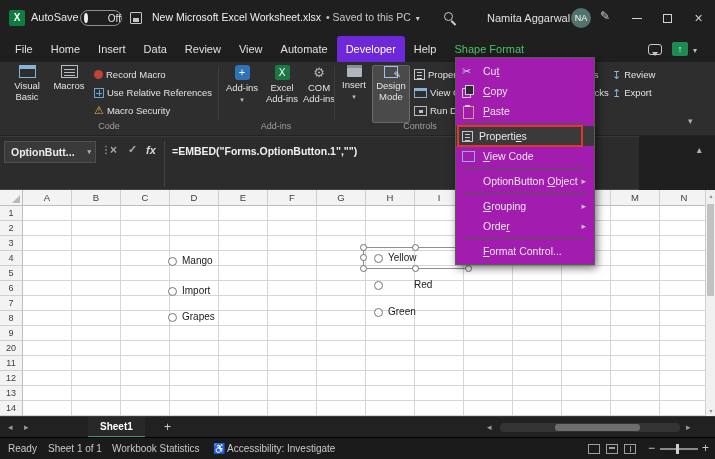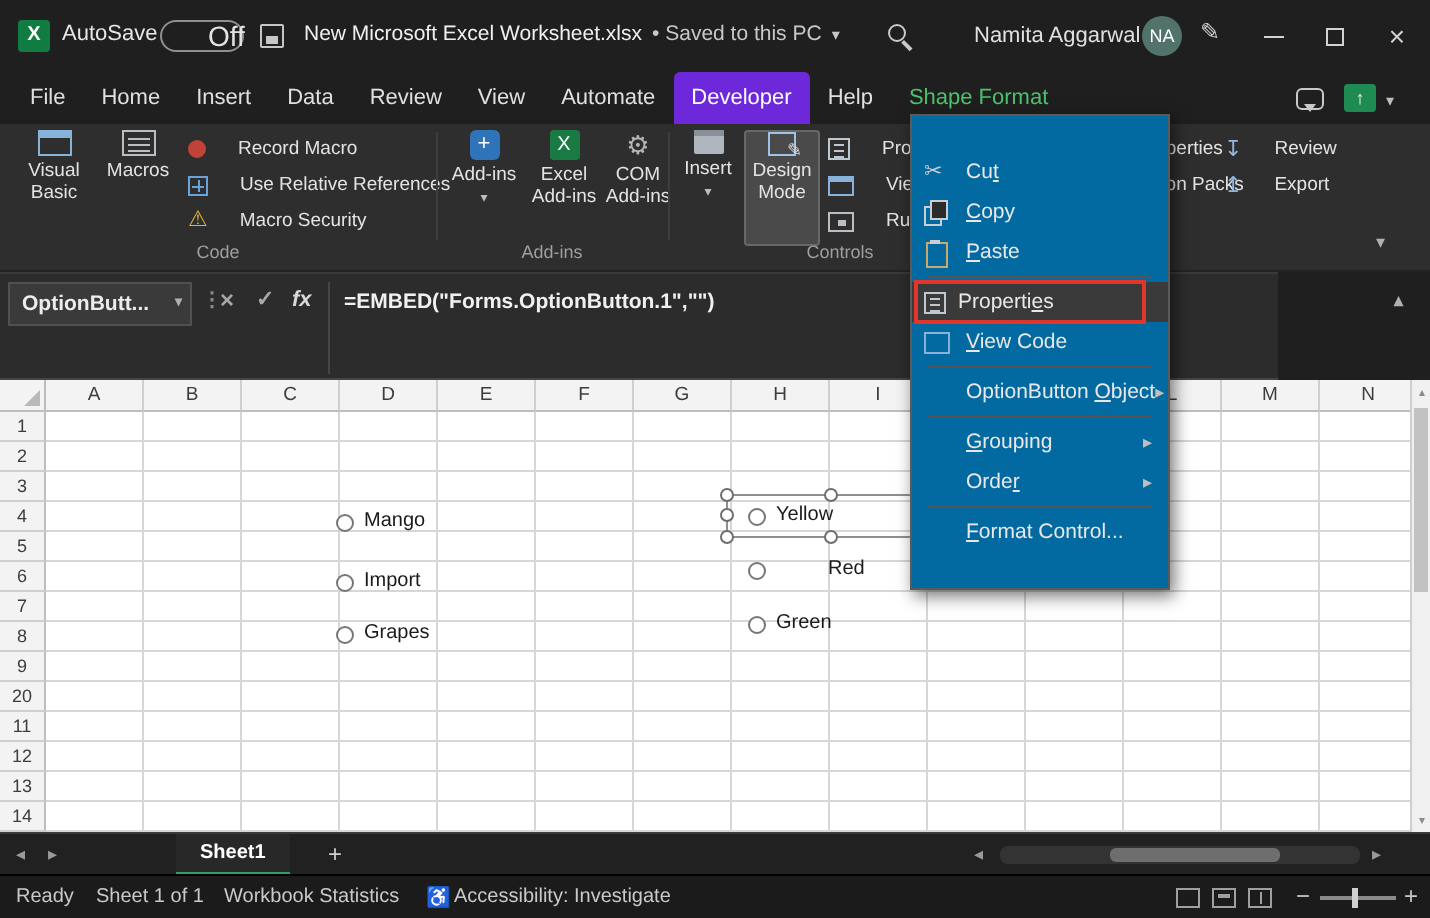--- a/index.html
+++ b/index.html
@@ -6,21 +6,21 @@
   html,body{width:715px;height:459px;overflow:hidden;background:#1f1f1f;}
   .stage{position:relative;width:715px;height:459px;overflow:hidden;background:#1f1f1f;}
 
   
   .titlebar{position:absolute;left:0;top:0;width:715px;height:36px;background:#1f1f1f;color:#e6e6e6;font-size:11px;}
   .excel-logo{position:absolute;left:9px;top:10px;width:16px;height:16px;background:#107c41;border-radius:2px;color:#fff;font-weight:bold;font-size:10px;line-height:16px;text-align:center;}
   .excel-logo::before{content:"X";}
   .autosave-label{position:absolute;left:31px;top:11px;}
   .toggle{position:absolute;left:80px;top:10px;width:42px;height:16px;border:1px solid #8f8f8f;border-radius:9px;display:flex;align-items:center;}
   .toggle-knob{width:10px;height:10px;border-radius:50%;background:#ededed;margin-left:3px;}
-  .toggle-state{font-size:14px;color:#e3e3e3;margin-left:20px;}
+  .toggle-state{font-size:10px;color:#e3e3e3;margin-left:20px;}
   .save-icon{position:absolute;left:130px;top:12px;width:12px;height:12px;border:1px solid #c6c6c6;border-radius:1px;}
   .save-icon::after{content:"";position:absolute;left:2px;bottom:1px;width:6px;height:4px;background:#c6c6c6;}
   .doc-title{position:absolute;left:152px;top:11px;font-size:10.5px;color:#f0f0f0;white-space:nowrap;}
   .saved-status{color:#c8c8c8;margin-left:5px;}
   .title-chevron{color:#c8c8c8;font-size:8px;margin-left:5px;}
   .search-btn{position:absolute;left:444px;top:12px;width:14px;height:14px;}
   .search-glyph{position:absolute;left:0;top:0;width:9px;height:9px;border:1.5px solid #c9c9c9;border-radius:50%;}
   .search-glyph::after{content:"";position:absolute;left:7px;top:7px;width:6px;height:1.5px;background:#c9c9c9;transform:rotate(45deg);transform-origin:0 0;}
   .user-name{position:absolute;left:487px;top:12px;color:#e0e0e0;}
   .avatar{position:absolute;left:571px;top:8px;width:20px;height:20px;border-radius:50%;background:#52736b;color:#fff;font-size:9px;line-height:20px;text-align:center;}
@@ -38,21 +38,21 @@
   .comment-btn{position:absolute;left:648px;top:8px;width:14px;height:11px;border:1px solid #c9c9c9;border-radius:3px;}
   .comment-btn::after{content:"";position:absolute;left:3px;bottom:-5px;border:3px solid transparent;border-top:4px solid #c9c9c9;}
   .share-btn{position:absolute;left:672px;top:6px;width:16px;height:14px;background:#1e8c52;border-radius:2px;color:#fff;font-size:9px;line-height:14px;text-align:center;}
   .share-btn::before{content:"\2191";}
   .share-chevron{position:absolute;left:693px;top:10px;color:#bdbdbd;font-size:8px;}
 
   
   .ribbon{position:absolute;left:0;top:62px;width:715px;height:74px;background:#2e2e2e;border-bottom:1px solid #232323;}
   .bigbtn{position:absolute;top:3px;height:58px;display:flex;flex-direction:column;align-items:center;gap:3px;font-size:9.5px;color:#e3e3e3;line-height:1.15;text-align:center;}
   .bigbtn.activebtn{background:#4a4a4a;border:1px solid #686868;border-radius:2px;}
-  .smallbtn{position:absolute;display:flex;align-items:center;gap:16px;font-size:9.5px;color:#e3e3e3;height:15px;white-space:nowrap;}
+  .smallbtn{position:absolute;display:flex;align-items:center;gap:3px;font-size:9.5px;color:#e3e3e3;height:15px;white-space:nowrap;}
   .grouplabel{position:absolute;top:59px;font-size:9px;color:#9f9f9f;text-align:center;}
   .vsep{position:absolute;top:4px;height:54px;width:1px;background:#3d3d3d;}
   .ribbon-chevron{position:absolute;left:688px;top:54px;color:#b0b0b0;font-size:9px;}
   .dd{font-size:7px;color:#bdbdbd;line-height:6px;}
 
   .vb-icon{width:17px;height:13px;border:1px solid #87b3da;position:relative;}
   .vb-icon::before{content:"";position:absolute;left:0;top:0;right:0;height:3px;background:#87b3da;}
   .macros-icon{width:17px;height:13px;border:1px solid #b9bec4;position:relative;}
   .macros-icon::before{content:"";position:absolute;left:2px;top:3px;width:11px;height:1px;background:#b9bec4;box-shadow:0 3px 0 #b9bec4,0 6px 0 #b9bec4;}
   .record-icon{width:9px;height:9px;border-radius:50%;background:#c14338;}
@@ -108,21 +108,21 @@
   .sheet-control{position:absolute;z-index:8;}
   .radio{position:absolute;width:9px;height:9px;border:1px solid #767676;border-radius:50%;background:#fff;}
   .ctl-label{position:absolute;font-size:10px;color:#1a1a1a;white-space:nowrap;}
   .selbox{position:absolute;left:363px;top:57px;width:106px;height:22px;border:1px solid #8f8f8f;z-index:9;}
   .handle{position:absolute;width:7px;height:7px;background:#fff;border:1px solid #6e6e6e;border-radius:50%;}
   .h-tl{left:-4px;top:-4px}.h-tm{left:calc(50% - 4px);top:-4px}.h-tr{right:-4px;top:-4px}
   .h-ml{left:-4px;top:calc(50% - 4px)}.h-mr{right:-4px;top:calc(50% - 4px)}
   .h-bl{left:-4px;bottom:-4px}.h-bm{left:calc(50% - 4px);bottom:-4px}.h-br{right:-4px;bottom:-4px}
 
   
-  .context-menu{position:absolute;left:455px;top:57px;width:130px;background:#0369a1;border:1px solid #5a5a5a;box-shadow:2px 3px 8px rgba(0,0,0,.55);padding:18px 0;z-index:60;}
+  .context-menu{position:absolute;left:455px;top:57px;width:140px;background:#a21caf;border:1px solid #5a5a5a;box-shadow:2px 3px 8px rgba(0,0,0,.55);padding:3px 0;z-index:60;}
   .menu-item{position:relative;height:20px;display:flex;align-items:center;padding:0 8px 0 6px;font-size:10.5px;color:#e8e8e8;}
   .menu-item.annotated{background:#3a3a3a;}
   .mi-icon{flex:none;width:15px;height:12px;margin-right:6px;position:relative;color:#c9ced4;font-size:11px;line-height:12px;}
   .mi-label{flex:1;white-space:nowrap;}
   .mi-arrow{color:#c0c0c0;font-size:9px;}
   .menu-sep{height:1px;background:#555;margin:2px 8px;}
   .red-box{position:absolute;left:1px;right:11px;top:-1px;bottom:-1px;border:2px solid #e0362c;pointer-events:none;}
   .scissors-icon::before{content:"\2702";}
   .copy-icon::before{content:"";position:absolute;left:0;top:3px;width:7px;height:8px;border:1px solid #c9ced4;}
   .copy-icon::after{content:"";position:absolute;left:3px;top:0;width:7px;height:8px;border:1px solid #c9ced4;background:#2c2c2c;}

